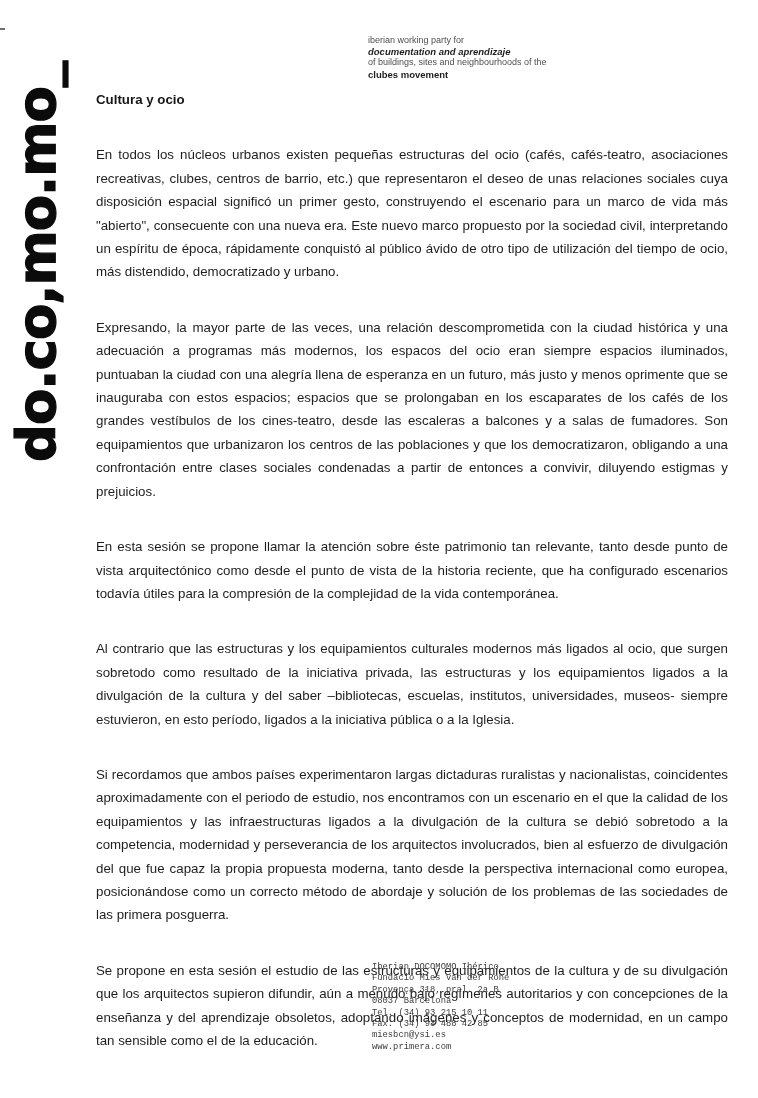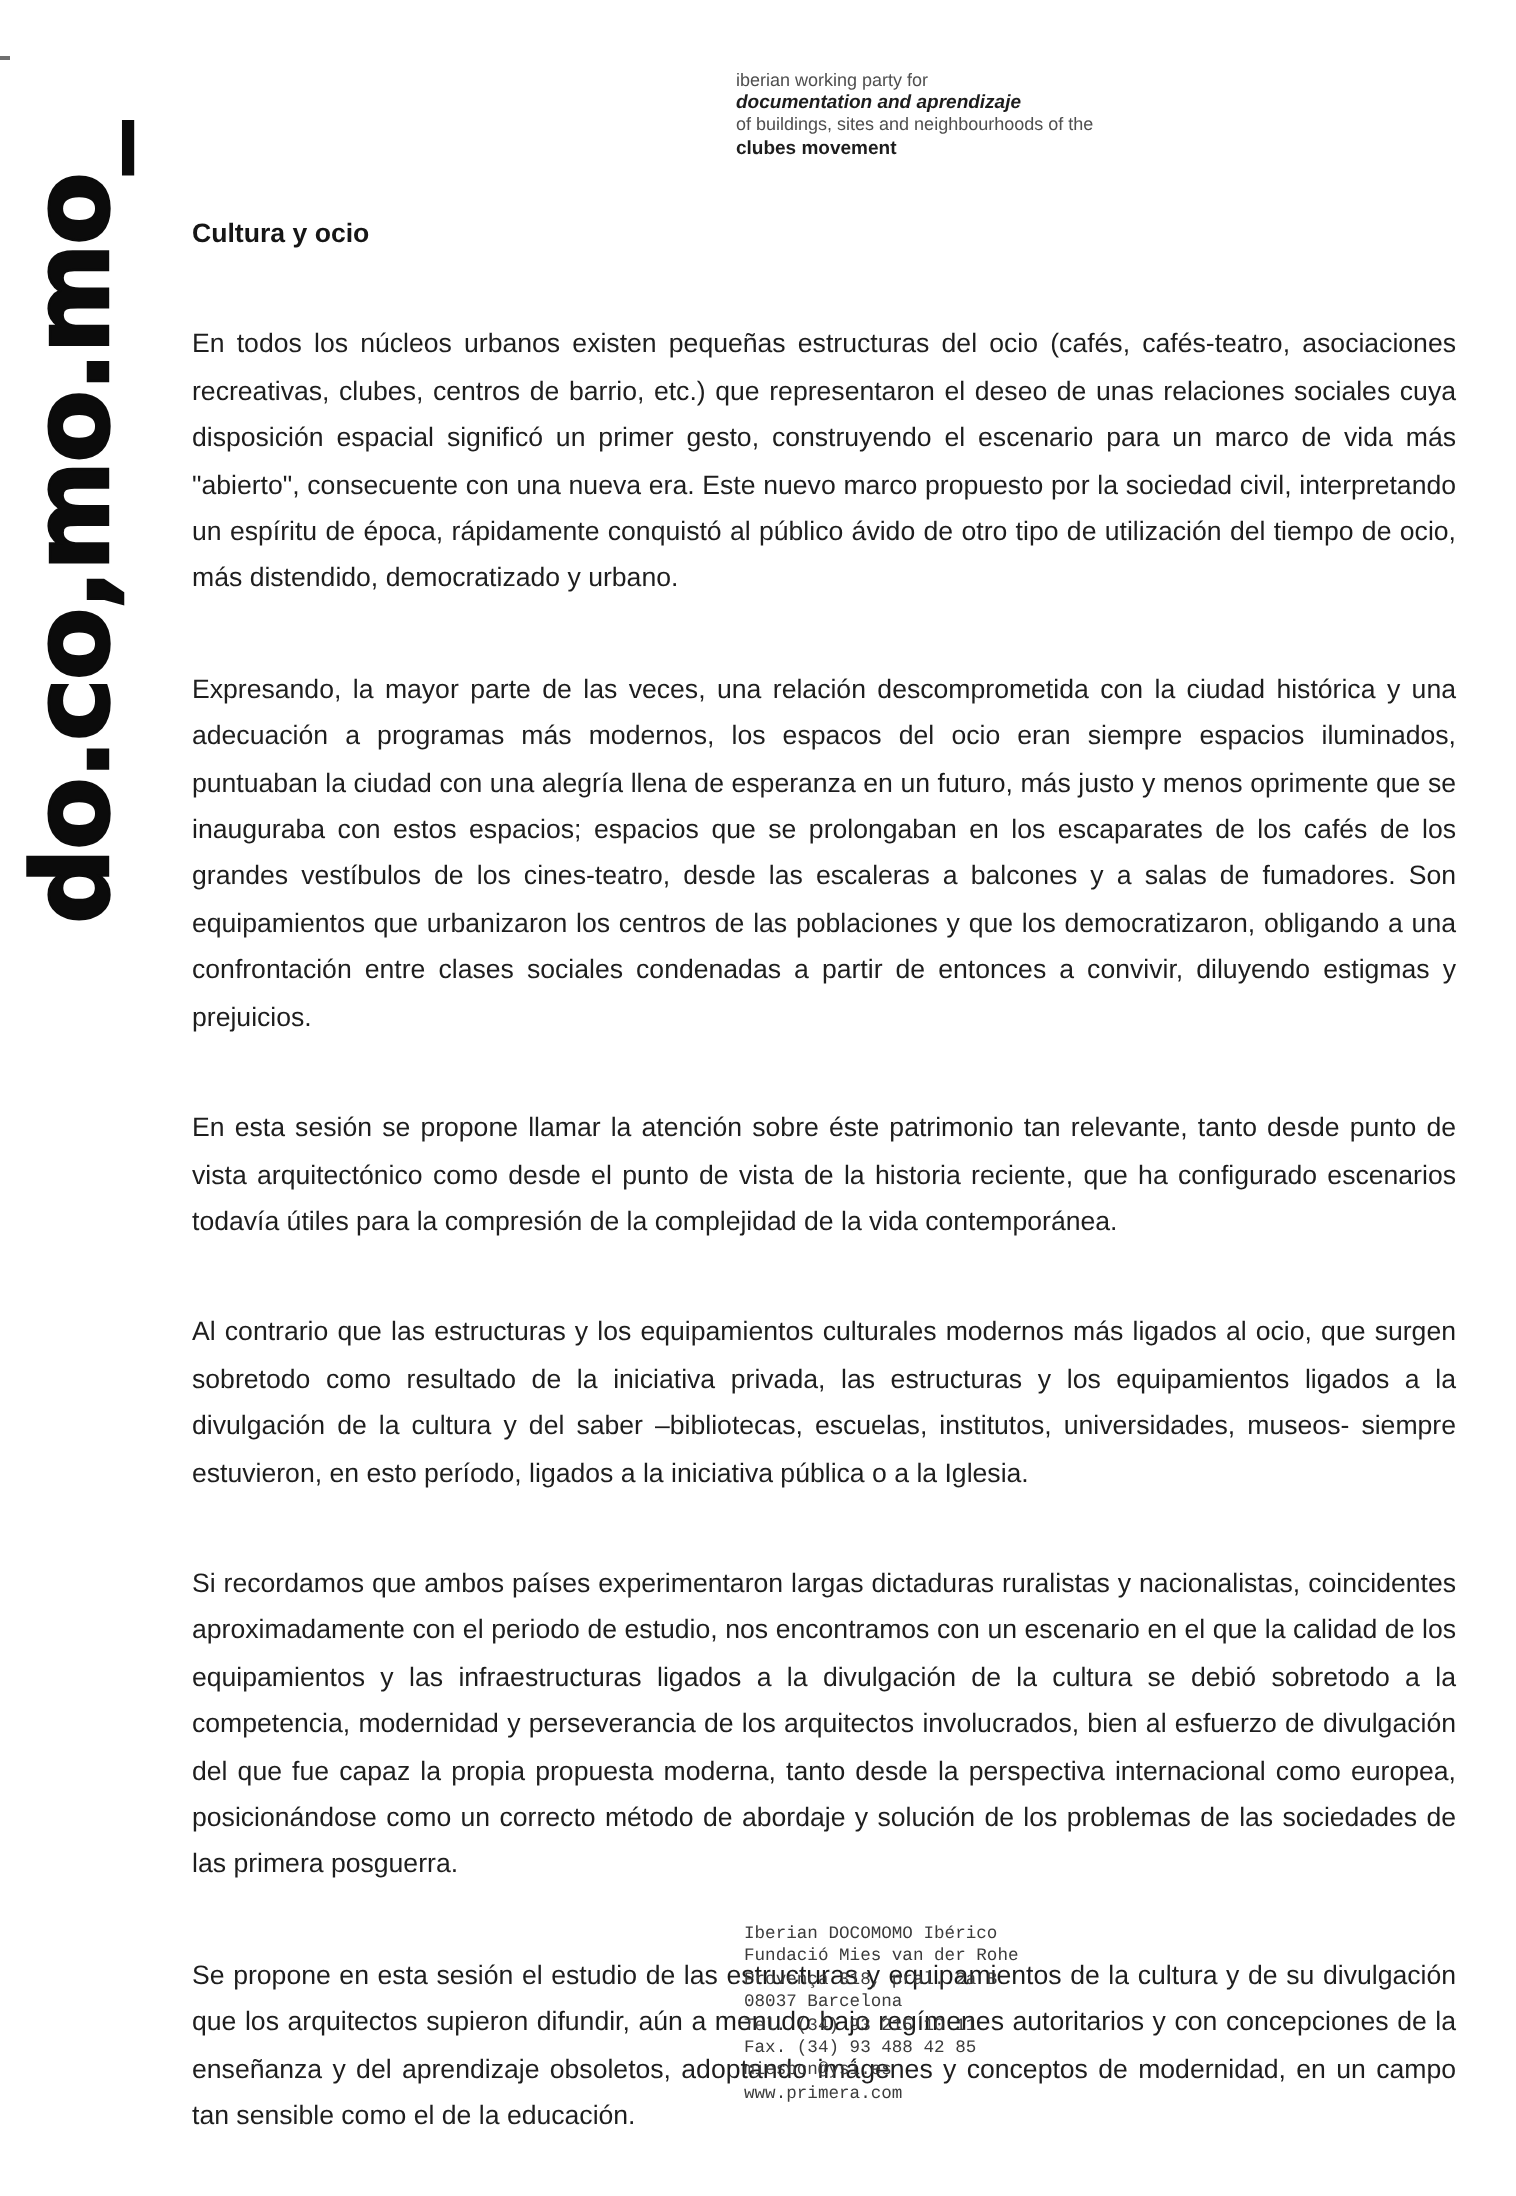--- a/index.html
+++ b/index.html
@@ -53,21 +53,21 @@
   }
   .letterhead .lh-bold {
     font-weight: bold;
     color: #1d1d1d;
     font-size: 9.5px;
   }
   
   .doc-body {
     position: absolute;
     left: 96px;
-    top: 105px;
+    top: 88px;
     width: 632px;
     color: #1e1e1e;
     font-size: 13.3px;
     line-height: 23.4px;
     text-align: justify;
   }
   .doc-body h2 {
     font-size: 13.3px;
     font-weight: bold;
     line-height: 23.4px;

